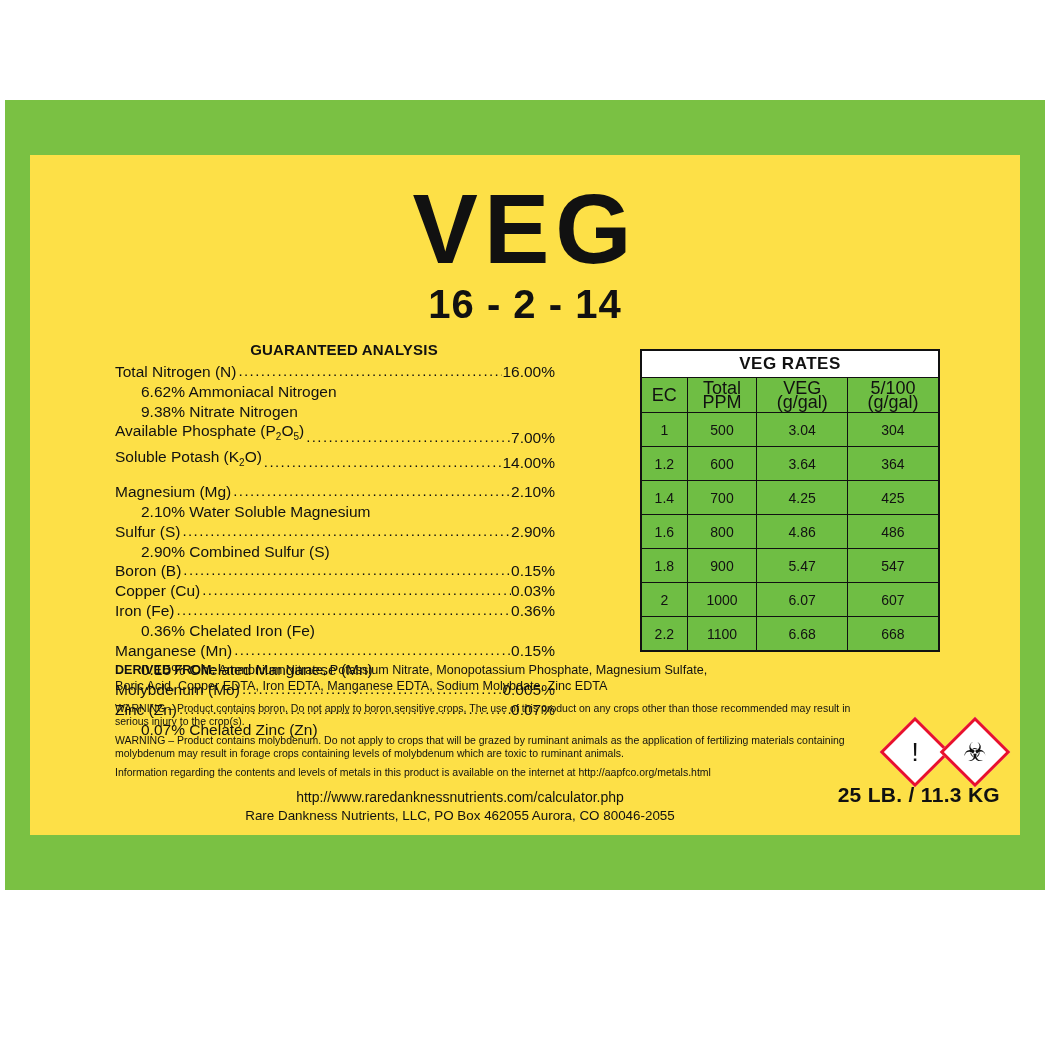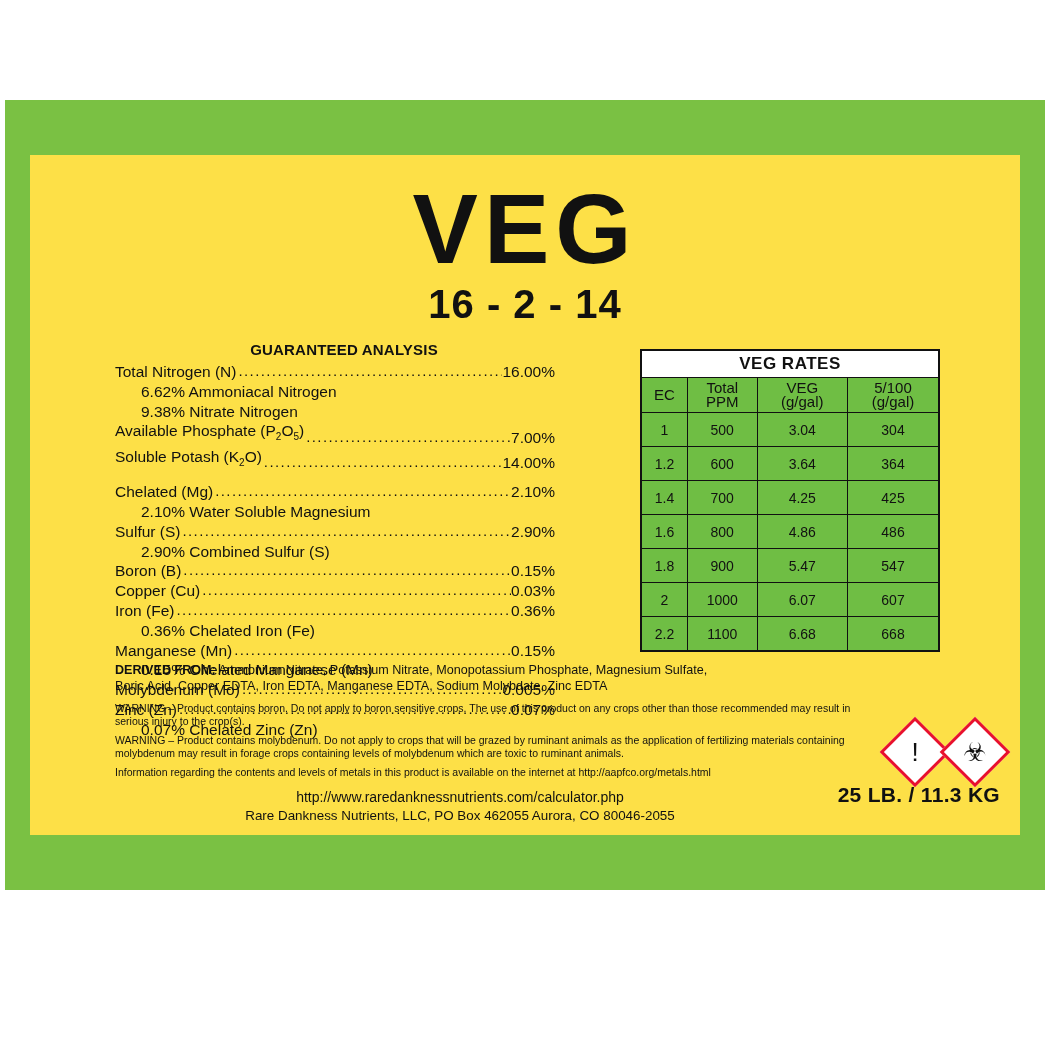--- a/index.html
+++ b/index.html
@@ -125,21 +125,21 @@
   }
   .rates-title {
     background: #ffffff;
     font-size: 17px !important;
     font-weight: bold !important;
     height: 26px !important;
     letter-spacing: 0.5px;
   }
   .rates-head td {
     background: #6fbe44;
-    font-size: 15px;
+    font-size: 18px;
     line-height: 14px;
     height: 34px;
   }
   .rates-head .sub { display: block; }
   .rates-table tbody td { height: 33px; }
   .rates-note {
     text-align: center;
     font-size: 13px;
     font-weight: bold;
     color: #111;
@@ -254,21 +254,21 @@
               <span class="ga-name">Available Phosphate (P<sub>2</sub>O<sub>5</sub>)</span>
               <span class="ga-dots">................................................................................</span>
               <span class="ga-val">7.00%</span>
             </div>
             <div class="ga-line">
               <span class="ga-name">Soluble Potash (K<sub>2</sub>O)</span>
               <span class="ga-dots">................................................................................</span>
               <span class="ga-val">14.00%</span>
             </div>
             <div class="ga-line gap">
-              <span class="ga-name">Chelated (Mg)</span>
+              <span class="ga-name">Magnesium (Mg)</span>
               <span class="ga-dots">................................................................................</span>
               <span class="ga-val">2.10%</span>
             </div>
             <div class="ga-line indent ga-plain">2.10% Water Soluble Magnesium</div>
             <div class="ga-line">
               <span class="ga-name">Sulfur (S)</span>
               <span class="ga-dots">................................................................................</span>
               <span class="ga-val">2.90%</span>
             </div>
             <div class="ga-line indent ga-plain">2.90% Combined Sulfur (S)</div>

